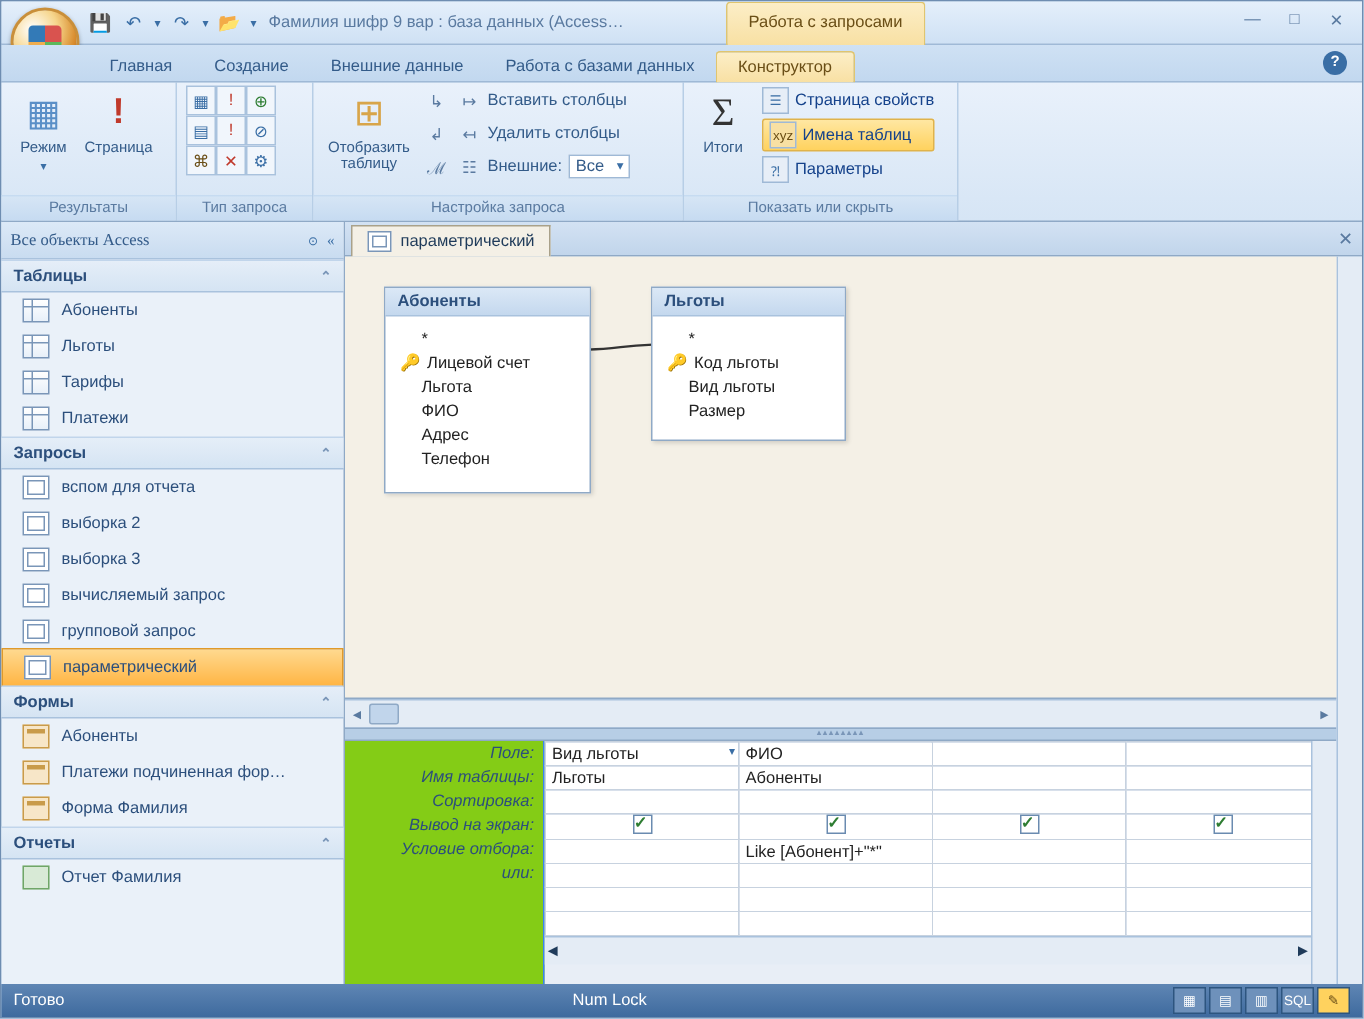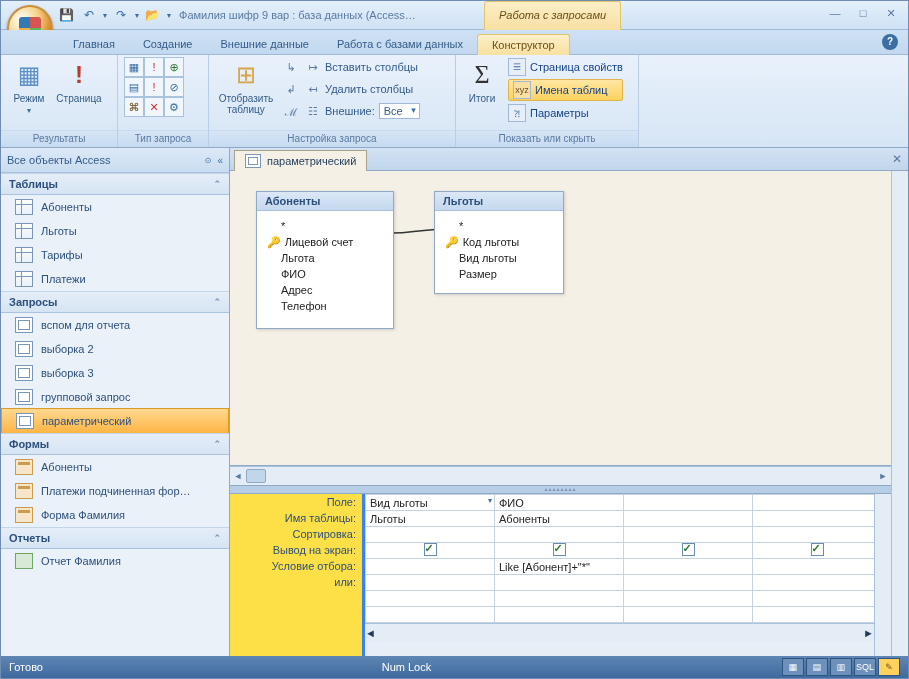--- a/index.html
+++ b/index.html
@@ -5,21 +5,21 @@
   html,body{margin:0;padding:0;font-family:"Segoe UI",Tahoma,sans-serif;font-size:11px;color:#1f3b5a;background:#b8d1e9;}
   .window{width:909px;height:679px;background:linear-gradient(#d6e5f5,#c2d8ef);border:1px solid #6e8db1;box-sizing:border-box;position:relative;display:flex;flex-direction:column;}
   
   .titlebar{height:28px;display:flex;align-items:center;background:linear-gradient(#e4effb,#cfe1f4);border-bottom:1px solid #9fb9d6;}
   .office-btn{width:42px;height:42px;border-radius:50%;background:radial-gradient(circle at 30% 30%,#fff,#f6d58b 40%,#d88b2c 70%,#8c4a12 100%);border:2px solid #c98f3a;position:absolute;left:6px;top:4px;box-shadow:0 1px 3px rgba(0,0,0,.3);display:flex;align-items:center;justify-content:center;}
   .office-btn span{width:22px;height:22px;background:conic-gradient(#d9534f 0 90deg,#5cb85c 90deg 180deg,#f0ad4e 180deg 270deg,#337ab7 270deg 360deg);border-radius:3px;}
   .qat{margin-left:58px;display:flex;align-items:center;gap:6px;}
   .qat .ic{width:16px;height:16px;display:flex;align-items:center;justify-content:center;font-size:12px;color:#3a6ea5;}
   .qat .down{color:#3a6ea5;font-size:8px;}
   .title-text{margin-left:8px;color:#5a7aa0;}
-  .context-tab{position:absolute;left:483px;top:0;height:28px;padding:0 14px;background:linear-gradient(#fceec7,#f8e0a3);border:1px solid #e0c56f;border-bottom:none;border-radius:3px 3px 0 0;color:#6a4e16;line-height:26px;font-style:italic;}
+  .context-tab{position:absolute;left:483px;top:0;height:28px;padding:0 14px;background:linear-gradient(#fceec7,#f8e0a3);border:1px solid #e0c56f;border-bottom:none;border-radius:3px 3px 0 0;color:#6a4e16;line-height:26px;}
   .win-btns{position:absolute;right:6px;top:4px;display:flex;gap:6px;}
   .win-btns span{width:22px;height:16px;display:flex;align-items:center;justify-content:center;color:#5a7aa0;font-size:11px;cursor:default;}
   
   .tabs{height:24px;display:flex;align-items:flex-end;padding-left:58px;gap:0;border-bottom:1px solid #9fb9d6;background:linear-gradient(#cfe1f4,#c2d8ef);position:relative;}
   .tab{padding:4px 14px;color:#335b89;cursor:default;}
   .tab.active{background:linear-gradient(#fceec7,#f8e0a3);border:1px solid #e0c56f;border-bottom:none;border-radius:3px 3px 0 0;color:#6a4e16;margin-bottom:-1px;margin-top:48px;}
   .help-ic{position:absolute;right:10px;top:4px;width:16px;height:16px;border-radius:50%;background:#3a6ea5;color:#fff;font-size:10px;text-align:center;line-height:16px;font-weight:bold;}
   
   .ribbon{height:92px;background:linear-gradient(#e9f1fb,#d6e5f5);border-bottom:1px solid #8fa9c6;display:flex;}
   .group{border-right:1px solid #b7cee6;padding:2px 6px 0 6px;display:flex;flex-direction:column;justify-content:space-between;}
@@ -35,21 +35,21 @@
   .setup-row .sic{width:16px;height:16px;display:flex;align-items:center;justify-content:center;color:#5a7aa0;}
   .return-sel{border:1px solid #9fb9d6;background:#fff;padding:1px 16px 1px 4px;position:relative;}
   .return-sel::after{content:"▾";position:absolute;right:3px;top:1px;color:#3a6ea5;font-size:9px;}
   .link-list{display:flex;flex-direction:column;gap:2px;}
   .link-row{display:flex;align-items:center;gap:4px;height:20px;color:#15428b;}
   .link-row.hl{background:linear-gradient(#ffe7a2,#ffd25e);border:1px solid #e0b34b;padding:0 4px;border-radius:2px;}
   .link-row .lic{width:16px;height:16px;background:#e7eef7;border:1px solid #9fb9d6;display:flex;align-items:center;justify-content:center;font-size:9px;color:#3a6ea5;}
   
   .main{flex:1;display:flex;min-height:0;}
   .navpane{width:228px;background:#eaf1f9;border-right:1px solid #8fa9c6;display:flex;flex-direction:column;}
-  .nav-hdr{height:24px;background:linear-gradient(#dce9f7,#c9dcf0);border-bottom:1px solid #a9c2dd;display:flex;align-items:center;padding:0 6px;justify-content:space-between;color:#335b89;}
+  .nav-hdr{height:24px;background:linear-gradient(#dce9f7,#c9dcf0);border-bottom:1px solid #a9c2dd;display:flex;align-items:center;padding:0 6px;justify-content:space-between;color:#335b89;font-family:Liberation Serif, serif;}
   .nav-hdr .dd{font-size:8px;color:#3a6ea5;}
   .nav-hdr .coll{font-size:10px;color:#3a6ea5;}
   .cat{background:linear-gradient(#e5eef8,#d5e4f3);border-top:1px solid #c1d5eb;border-bottom:1px solid #a9c2dd;height:20px;display:flex;align-items:center;padding:0 8px;font-weight:bold;color:#2c4f7c;justify-content:space-between;}
   .cat .ar{font-size:9px;color:#7a96b8;}
   .item{height:24px;display:flex;align-items:center;padding:0 8px 0 14px;gap:8px;color:#2c4f7c;cursor:default;}
   .item.sel{background:linear-gradient(#ffd98f,#ffb544);border:1px solid #e09a2a;margin:-1px 0;}
   .item .oic{width:16px;height:14px;display:flex;align-items:center;justify-content:center;}
   .tbl-ic{background:linear-gradient(#fff,#e8f0f9);border:1px solid #7a96b8;position:relative;}
   .tbl-ic::before{content:"";position:absolute;left:0;right:0;top:4px;height:1px;background:#7a96b8;}
   .tbl-ic::after{content:"";position:absolute;top:0;bottom:0;left:5px;width:1px;background:#7a96b8;}
@@ -67,21 +67,21 @@
   .tblbox{position:absolute;background:#fff;border:1px solid #8fa9c6;box-shadow:1px 1px 3px rgba(0,0,0,.15);}
   .tblbox .th{background:linear-gradient(#dbe8f6,#c4d8ee);padding:3px 8px;border-bottom:1px solid #a9c2dd;color:#2c4f7c;font-weight:bold;}
   .tblbox .fl{padding:8px 10px 10px 10px;color:#222;line-height:1.45;}
   .key{color:#c98f2a;margin-right:4px;}
   .rel-line{position:absolute;stroke:#333;stroke-width:1.5;fill:none;}
   .hscroll{height:18px;background:#e4ecf5;border-top:1px solid #a9c2dd;display:flex;align-items:center;}
   .hscroll .ar{width:16px;text-align:center;color:#5a7aa0;font-size:9px;}
   .hscroll .thumb{width:18px;height:12px;background:#c1d5eb;border:1px solid #8fa9c6;border-radius:2px;}
   .splitter{height:7px;background:#b7cee6;border-top:1px solid #8fa9c6;border-bottom:1px solid #8fa9c6;text-align:center;color:#7a96b8;font-size:6px;letter-spacing:1px;line-height:6px;}
   .grid-wrap{height:162px;background:#e8eef6;display:flex;}
-  .row-labels{width:132px;background:#fde047;border-right:3px solid #3b82f6;}
+  .row-labels{width:132px;background:#84cc16;border-right:1px solid #3b82f6;font-style:italic;}
   .row-labels div{height:16px;text-align:right;padding:0 6px;color:#2c4f7c;font-size:11px;line-height:16px;}
   .grid{flex:1;overflow:hidden;position:relative;}
   .grid table{border-collapse:collapse;width:100%;}
   .grid td{border:1px solid #c7d2df;height:15px;background:#fff;padding:0 4px;font-size:11px;color:#222;min-width:120px;position:relative;}
   .grid td.chk{text-align:center;}
   .grid td .dd{position:absolute;right:2px;top:1px;font-size:8px;color:#3a6ea5;}
   .grid-vsb{width:16px;background:#e4ecf5;border-left:1px solid #a9c2dd;}
   .grid-hsb{height:18px;background:#e4ecf5;border-top:1px solid #a9c2dd;display:flex;align-items:center;}
   .vsb{width:16px;background:#e4ecf5;border-left:1px solid #a9c2dd;}
   
@@ -260,20 +260,24 @@
             <span class="oic qry-ic"></span>
             <span>вспом для отчета</span>
           </div>
           <div class="item">
             <span class="oic qry-ic"></span>
             <span>выборка 2</span>
           </div>
           <div class="item">
             <span class="oic qry-ic"></span>
             <span>выборка 3</span>
+          </div>
+          <div class="item">
+            <span class="oic qry-ic"></span>
+            <span>вычисляемый запрос</span>
           </div>
           <div class="item">
             <span class="oic qry-ic"></span>
             <span>групповой запрос</span>
           </div>
           <div class="item sel">
             <span class="oic qry-ic"></span>
             <span>параметрический</span>
           </div>
         </div>

